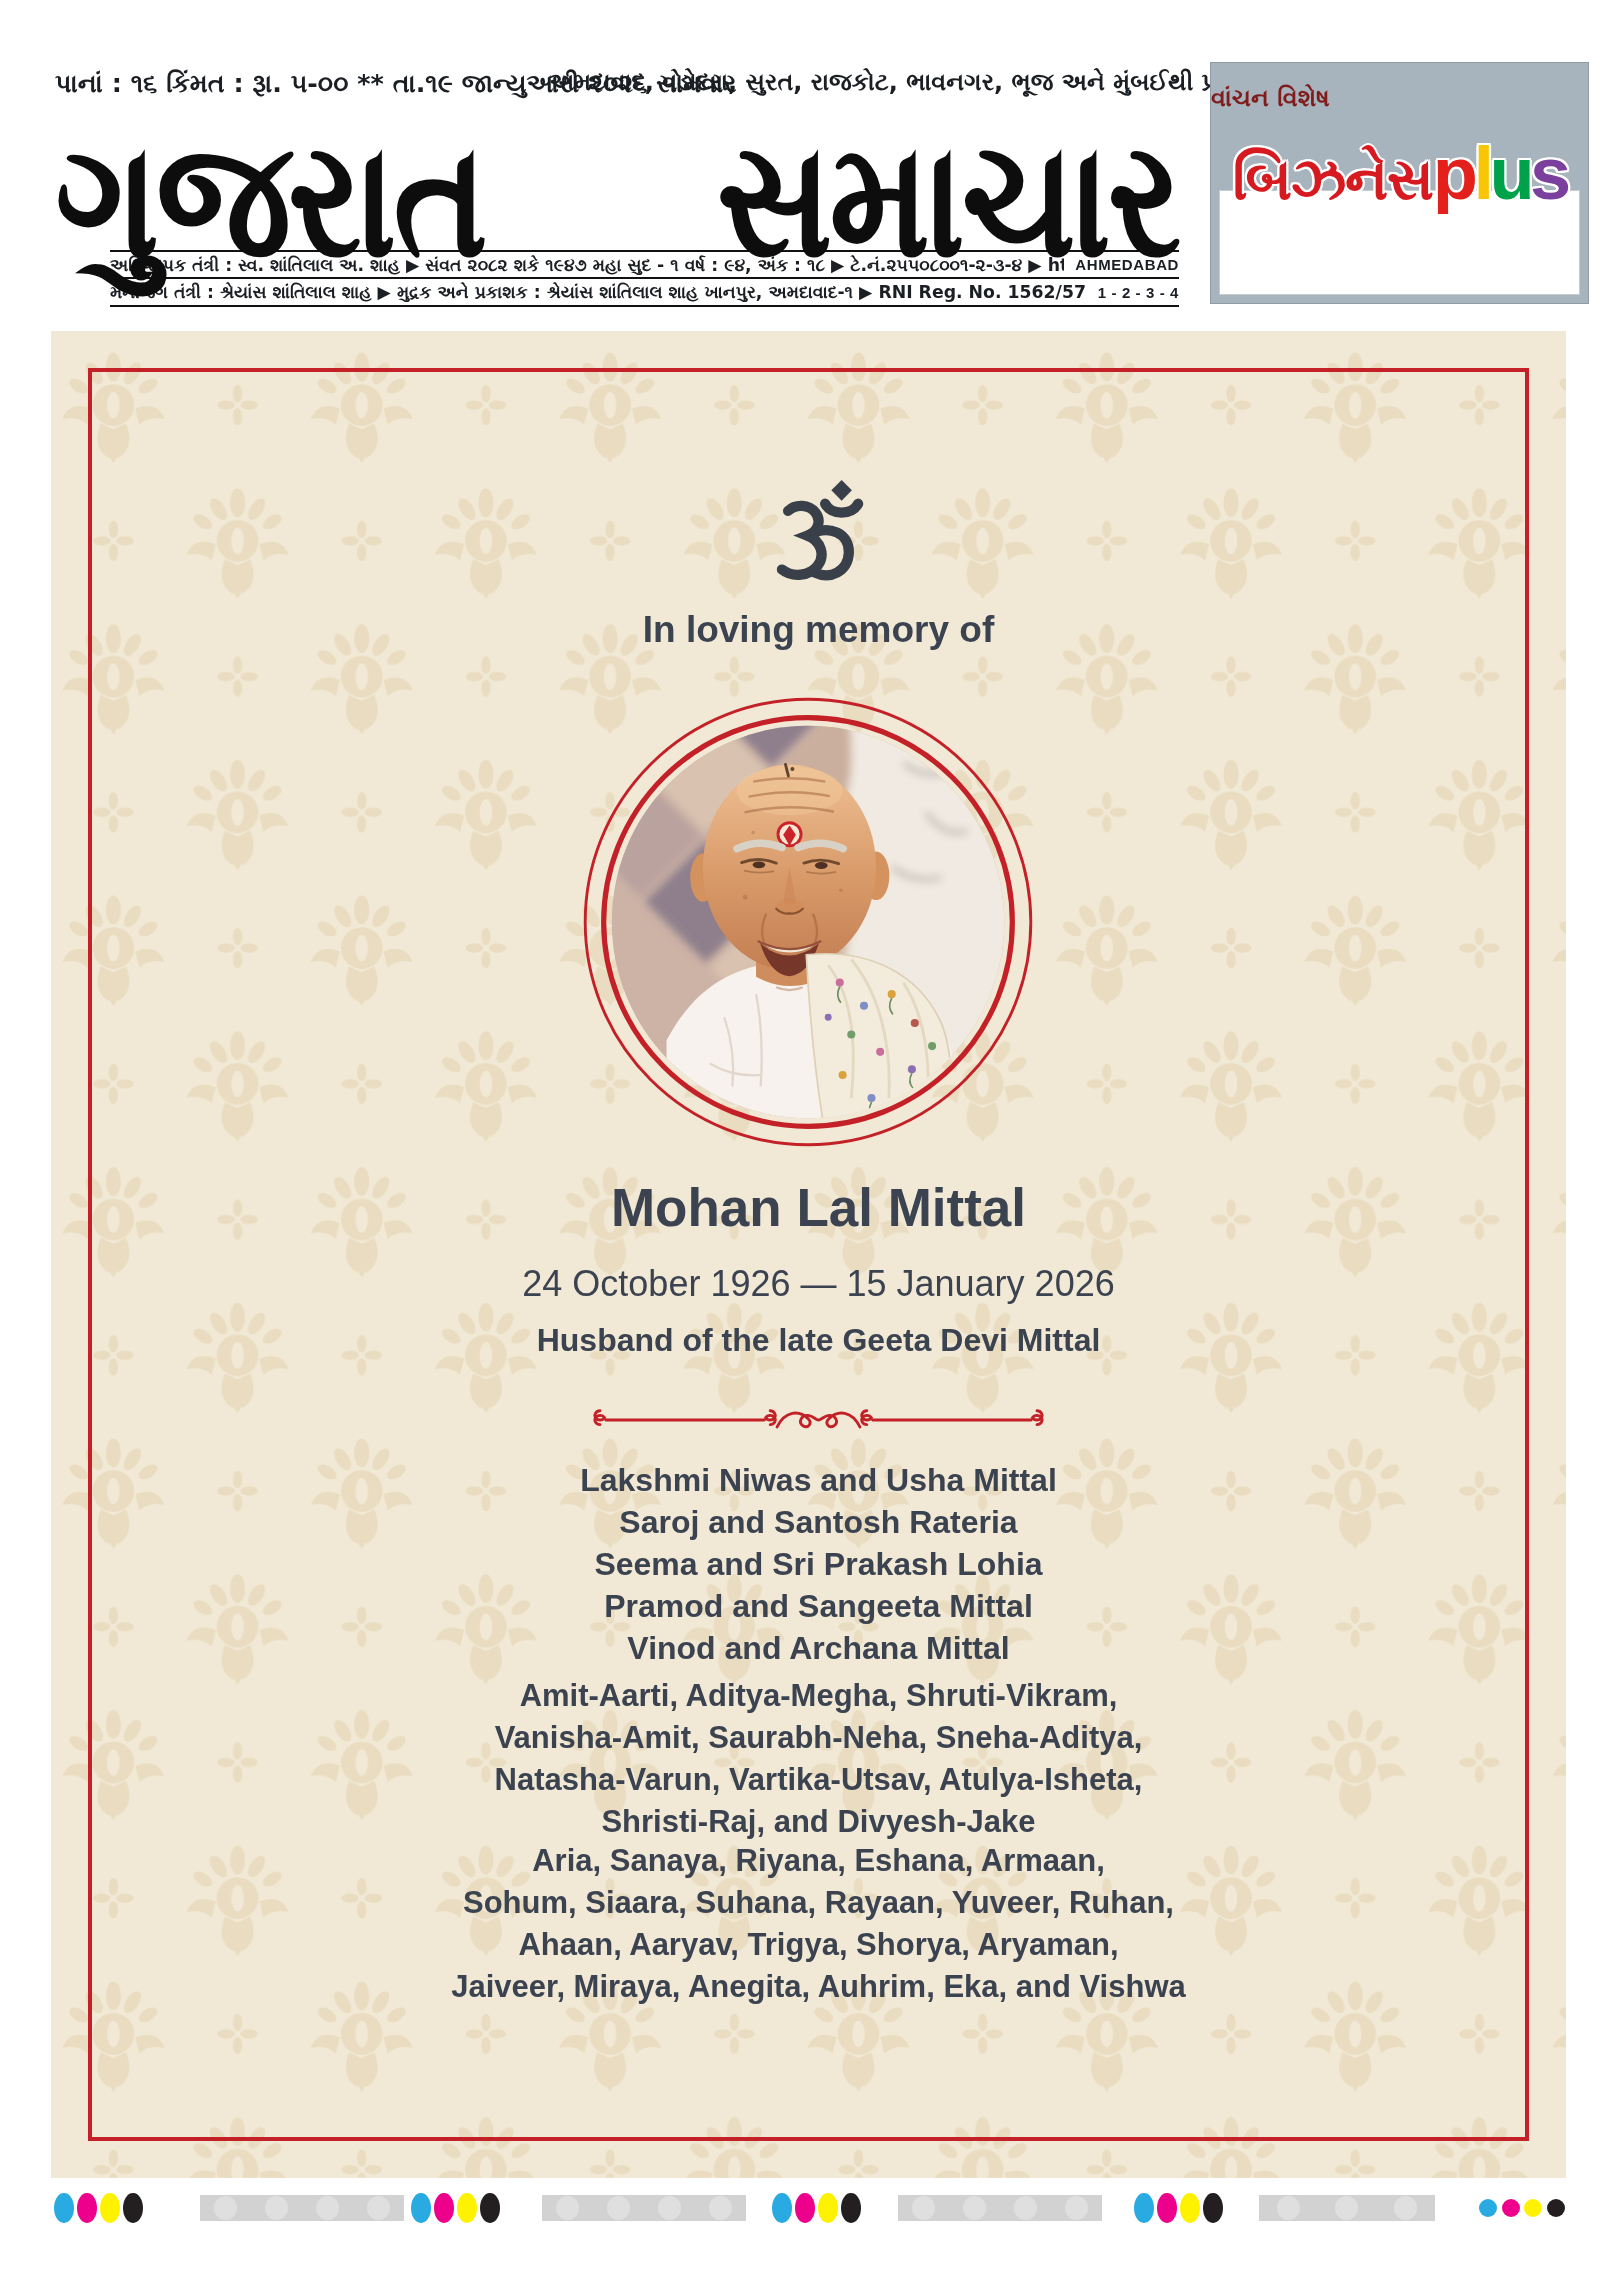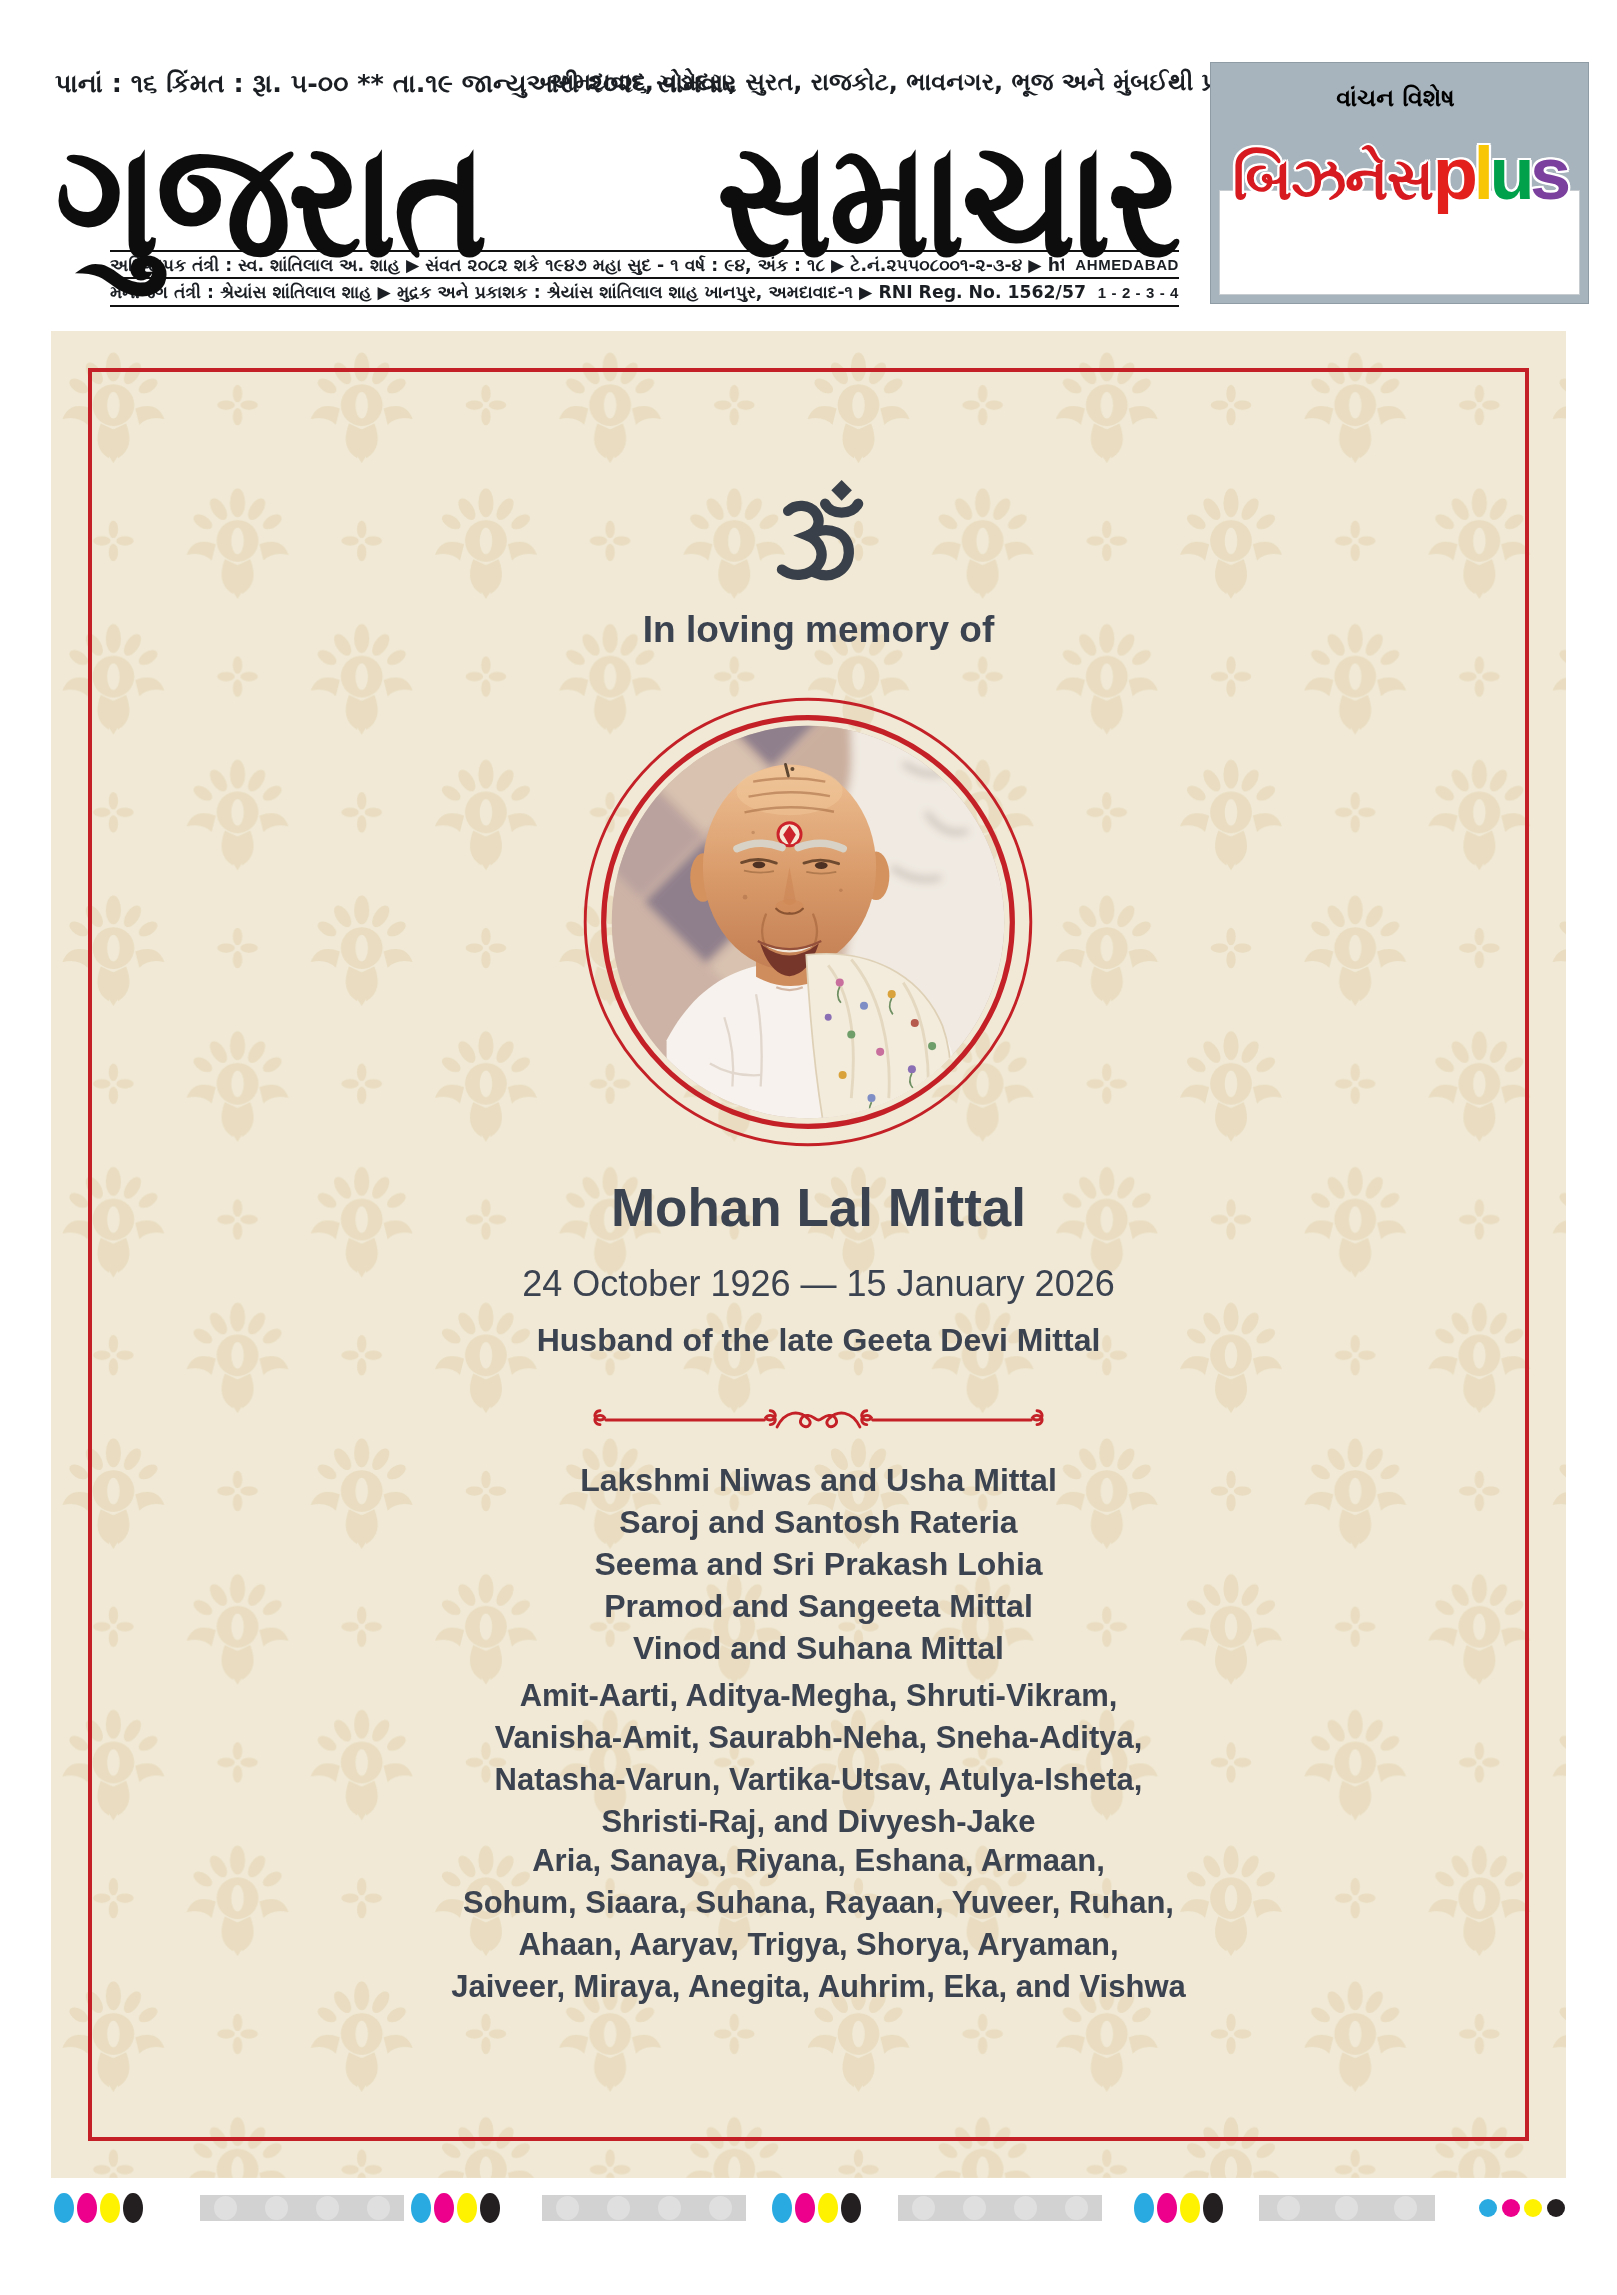--- a/index.html
+++ b/index.html
@@ -15,21 +15,21 @@
   .masthead span{font-size:143px;line-height:173px;font-weight:900;color:#0d0d0d;
                  transform:scaleY(1.12);transform-origin:top;letter-spacing:-3.5px;white-space:nowrap;}
   .finebox{position:absolute;left:110px;top:250px;width:1069px;border-top:2.9px solid #111;z-index:1;background:#fff;}
   .finerow{display:flex;justify-content:space-between;align-items:center;height:25.4px;border-bottom:2.9px solid #111;
            font-size:17.3px;font-weight:700;white-space:nowrap;overflow:hidden;}
   .finerow .fp{overflow:hidden;text-overflow:clip;}
   .finerow .fr{margin-left:11.6px;font-size:15px;font-weight:700;letter-spacing:0.6px;}
 
   
   .promo{position:absolute;left:1210px;top:62px;width:377px;height:240px;background:#a8b4bd;border:1.2px solid #8f9ca6;}
-  .promo-tagline{position:absolute;left:0;right:8px;top:21px;text-align:center;font-size:24px;font-weight:700;color:#000000;}
+  .promo-tagline{position:absolute;left:0;right:8px;top:21px;text-align:left;font-size:24px;font-weight:700;color:#7f1d1d;}
   .promo-white{position:absolute;left:8px;right:8px;bottom:8px;top:127px;background:#ffffff;border:0.6px solid #c7ccd1;}
   .promo-logo{position:absolute;left:0;right:0;top:68px;text-align:center;white-space:nowrap;z-index:3;}
   .promo-logo .bz{font-size:58px;font-weight:900;color:#d71920;letter-spacing:-1.2px;
       text-shadow:-2.3px 0 #fff,2.3px 0 #fff,0 -2.3px #fff,0 2.3px #fff,-1.7px -1.7px #fff,1.7px 1.7px #fff,-1.7px 1.7px #fff,1.7px -1.7px #fff;}
   .promo-logo .plus{font-size:74px;font-weight:800;letter-spacing:-4.6px;
       text-shadow:-2.3px 0 #fff,2.3px 0 #fff,0 -2.3px #fff,0 2.3px #fff,-1.7px -1.7px #fff,1.7px 1.7px #fff,-1.7px 1.7px #fff,1.7px -1.7px #fff;}
   .pl0{color:#e3201b}.pl1{color:#f9c606}.pl2{color:#00a14b}.pl3{color:#7b3f9d}
 
   
   .card{position:absolute;left:51px;top:331px;width:1515px;height:1847px;background:#f1e9d5;overflow:hidden;}
@@ -285,21 +285,21 @@
           <path d="M770,24 a9,8 0 1 1 -8,12 a9,8 0 1 1 8,12"></path>
         </g>
       </svg>
     </div>
 
     <div class="c-item plist p1">
       <div>Lakshmi Niwas and Usha Mittal</div>
       <div>Saroj and Santosh Rateria</div>
       <div>Seema and Sri Prakash Lohia</div>
       <div>Pramod and Sangeeta Mittal</div>
-      <div>Vinod and Suhana Mittal</div>
+      <div>Vinod and Archana Mittal</div>
     </div>
 
     <div class="c-item plist p2">
       <div>Amit-Aarti, Aditya-Megha, Shruti-Vikram,</div>
       <div>Vanisha-Amit, Saurabh-Neha, Sneha-Aditya,</div>
       <div>Natasha-Varun, Vartika-Utsav, Atulya-Isheta,</div>
       <div>Shristi-Raj, and Divyesh-Jake</div>
     </div>
 
     <div class="c-item plist p3">

